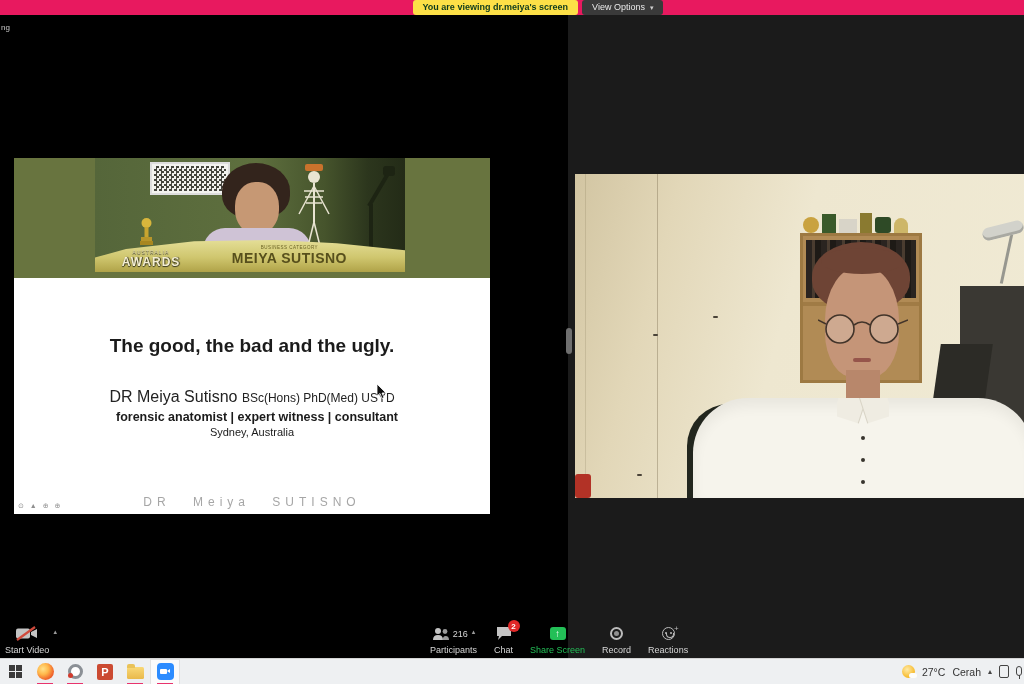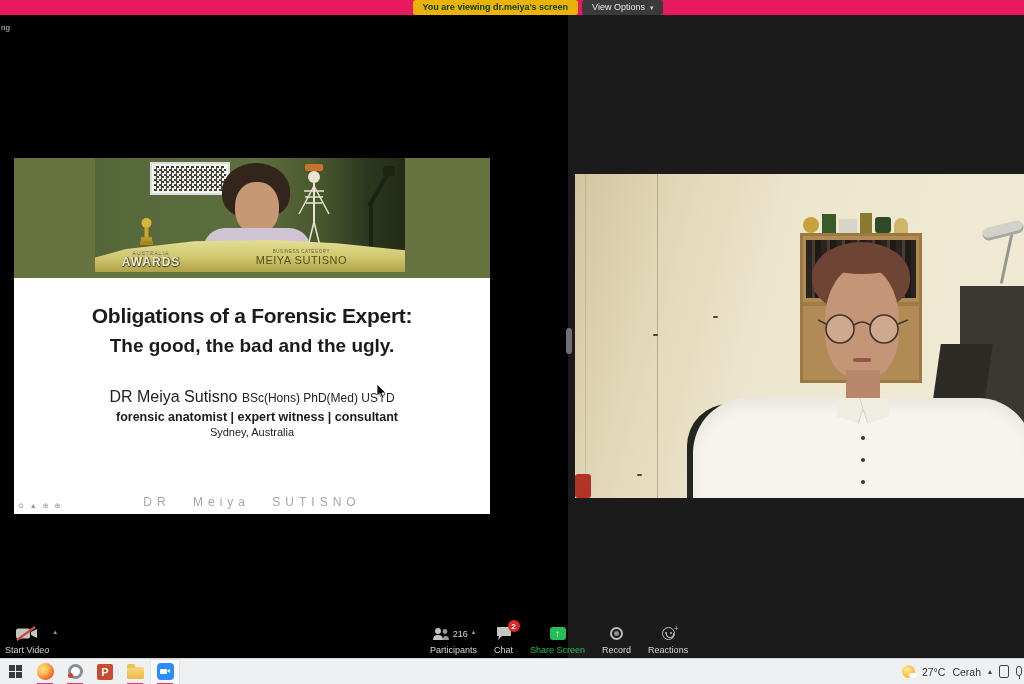--- a/index.html
+++ b/index.html
@@ -5,21 +5,21 @@
   html,body{margin:0;padding:0;background:#000;}
   *{box-sizing:border-box;}
   .screen{position:relative;width:1024px;height:684px;background:#161616;overflow:hidden;
           font-family:"Liberation Sans",sans-serif;}
 
   
   .topbar{position:absolute;top:0;left:0;right:0;height:15px;background:#e8195f;z-index:9;
           display:flex;justify-content:center;align-items:stretch;}
   .topbar-inner{display:flex;transform:translateX(26px);}
   .pill{height:15px;display:flex;align-items:center;font-size:9px;line-height:1;padding:0 10px;}
-  .pill.green{background:#eab308;color:#0d3a1d;border-radius:3px;font-weight:bold;}
+  .pill.green{background:#fde047;color:#0d3a1d;border-radius:3px;font-weight:bold;}
   .pill.dark{background:#3a3a3a;color:#e8e8e8;border-radius:3px;margin-left:4px;}
   .pill .chev{margin-left:5px;font-size:7px;color:#cfcfcf;}
 
   
   .main{position:absolute;top:15px;left:0;right:0;bottom:26px;background:#1b1b1b;}
   .share-region{position:absolute;left:0;top:0;width:568px;height:100%;background:#000;}
   .fragment{position:absolute;left:1px;top:8px;font-size:8px;color:#c8c8c8;}
 
   
   .slide{position:absolute;left:14px;top:143px;width:476px;height:356px;background:#fff;overflow:hidden;}
@@ -37,21 +37,21 @@
   .banner{position:absolute;left:0;right:0;bottom:0;height:32px;
           background:linear-gradient(180deg,#e4de96 0%,#cfc66e 55%,#b0a348 100%);
           clip-path:polygon(0 55%,10% 28%,32% 4%,58% 0,78% 10%,100% 32%,100% 100%,0 100%);}
   .banner-award{position:absolute;left:6px;bottom:3px;width:100px;text-align:center;z-index:3;}
   .banner-award .org{display:block;font-size:5px;letter-spacing:1px;color:#ded6a4;text-shadow:0 1px 1px #222;}
   .banner-award .big{display:block;font-size:12px;font-weight:bold;letter-spacing:1px;color:#f4eed2;
                      text-shadow:0 1px 1px #3a3a20,1px 0 1px #3a3a20;}
   .trophy{position:absolute;left:44px;top:60px;z-index:3;}
   .banner-cat{position:absolute;right:58px;bottom:6px;text-align:center;z-index:3;}
   .banner-cat .lbl{display:block;font-size:4.5px;letter-spacing:.5px;color:#6b6325;}
-  .banner-cat .win{display:block;font-size:11px;font-weight:normal;letter-spacing:.5px;color:#574f1c;}
+  .banner-cat .win{display:block;font-size:14px;font-weight:bold;letter-spacing:.5px;color:#574f1c;}
 
   .s-text{position:absolute;left:0;right:0;text-align:center;color:#1b1b1b;}
   .s-title1{top:146px;font-size:21px;font-weight:bold;letter-spacing:-.3px;}
   .s-title2{top:177px;font-size:19px;font-weight:bold;}
   .s-name{top:230px;font-size:16px;color:#222;}
   .s-name .cred{font-size:12px;}
   .s-roles{top:252px;font-size:12.5px;font-weight:bold;padding-left:10px;}
   .s-loc{top:268px;font-size:11px;}
   .s-footer{bottom:5px;font-size:12px;color:#a6a6a6;letter-spacing:5px;word-spacing:14px;}
   .s-nav{position:absolute;left:4px;bottom:4px;font-size:7px;color:#8f8f8f;letter-spacing:2px;}
@@ -201,21 +201,20 @@
             <span class="org">AUSTRALIA</span>
             <span class="big">AWARDS</span>
           </div>
           <div class="banner-cat">
             <span class="lbl">BUSINESS CATEGORY</span>
             <span class="win">MEIYA SUTISNO</span>
           </div>
         </div>
       </div>
 
-      <div class="s-text s-title1">Obligations of a Forensic Expert:</div>
       <div class="s-text s-title2">The good, the bad and the ugly.</div>
       <div class="s-text s-name">
         <span>DR Meiya Sutisno</span>
         <span class="cred">BSc(Hons) PhD(Med) USYD</span>
       </div>
       <div class="s-text s-roles">forensic anatomist | expert witness | consultant</div>
       <div class="s-text s-loc">Sydney, Australia</div>
       <div class="s-text s-footer">DR Meiya SUTISNO</div>
       <div class="s-nav">
         <span>⊙</span>

